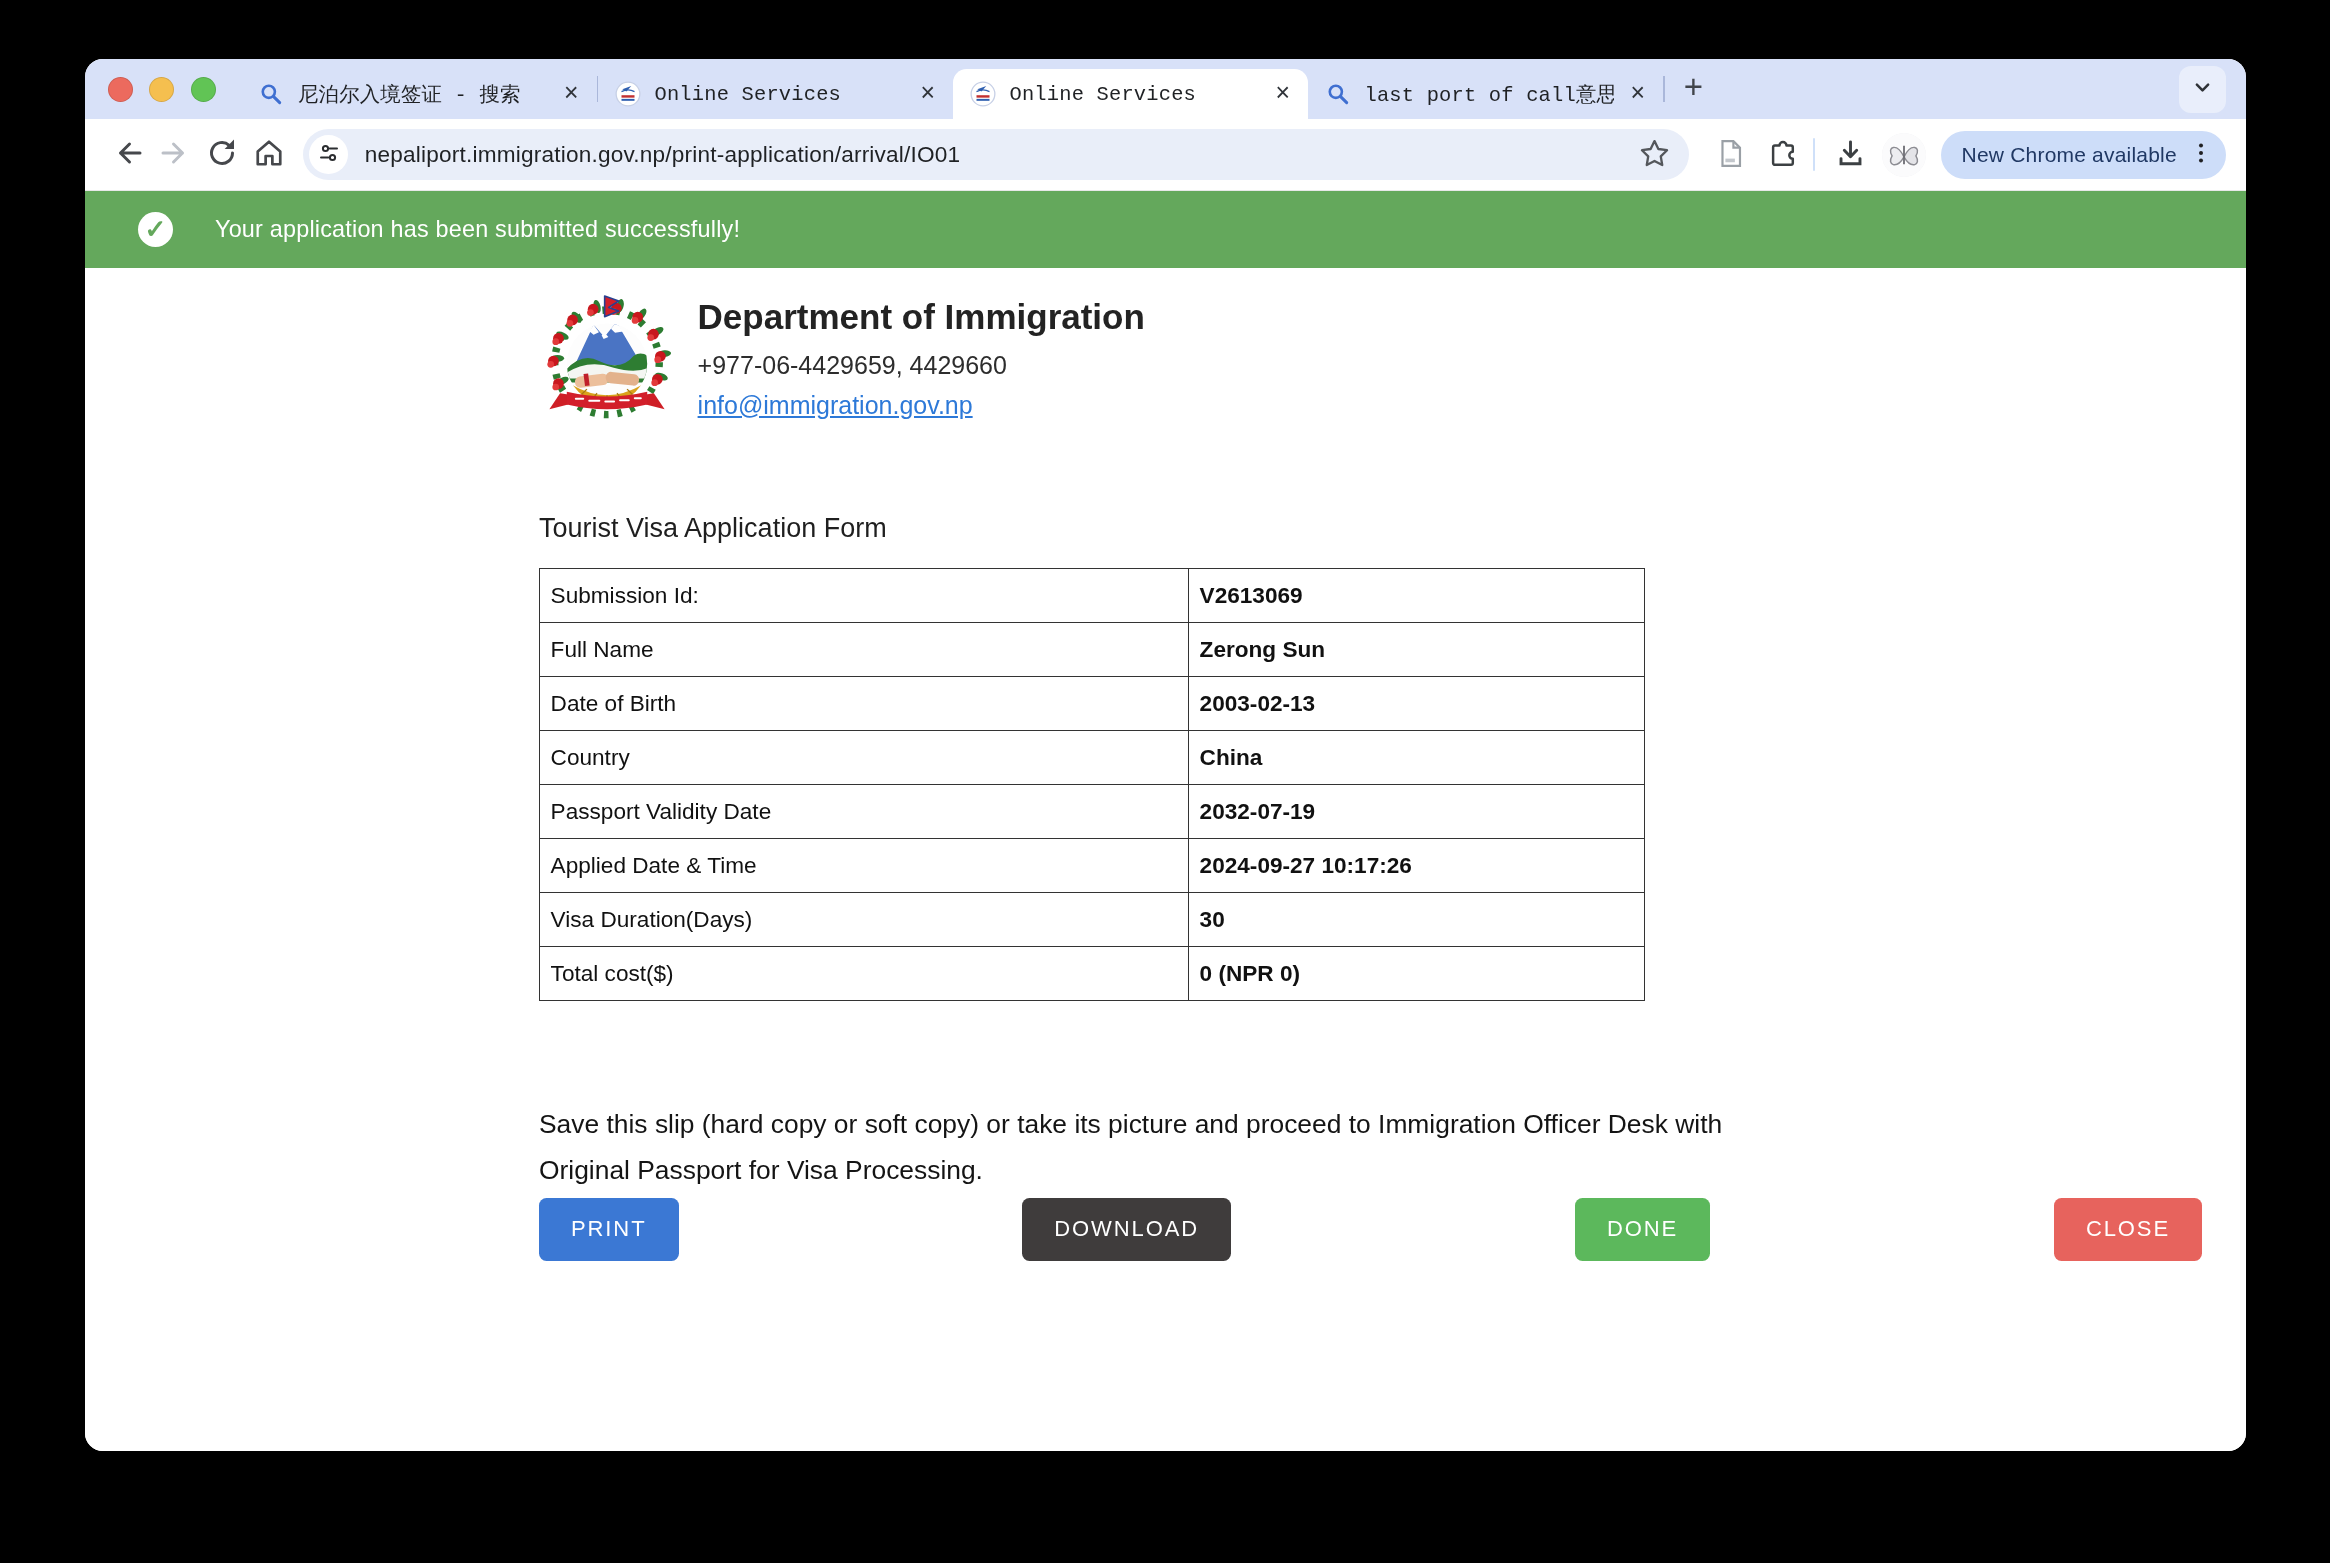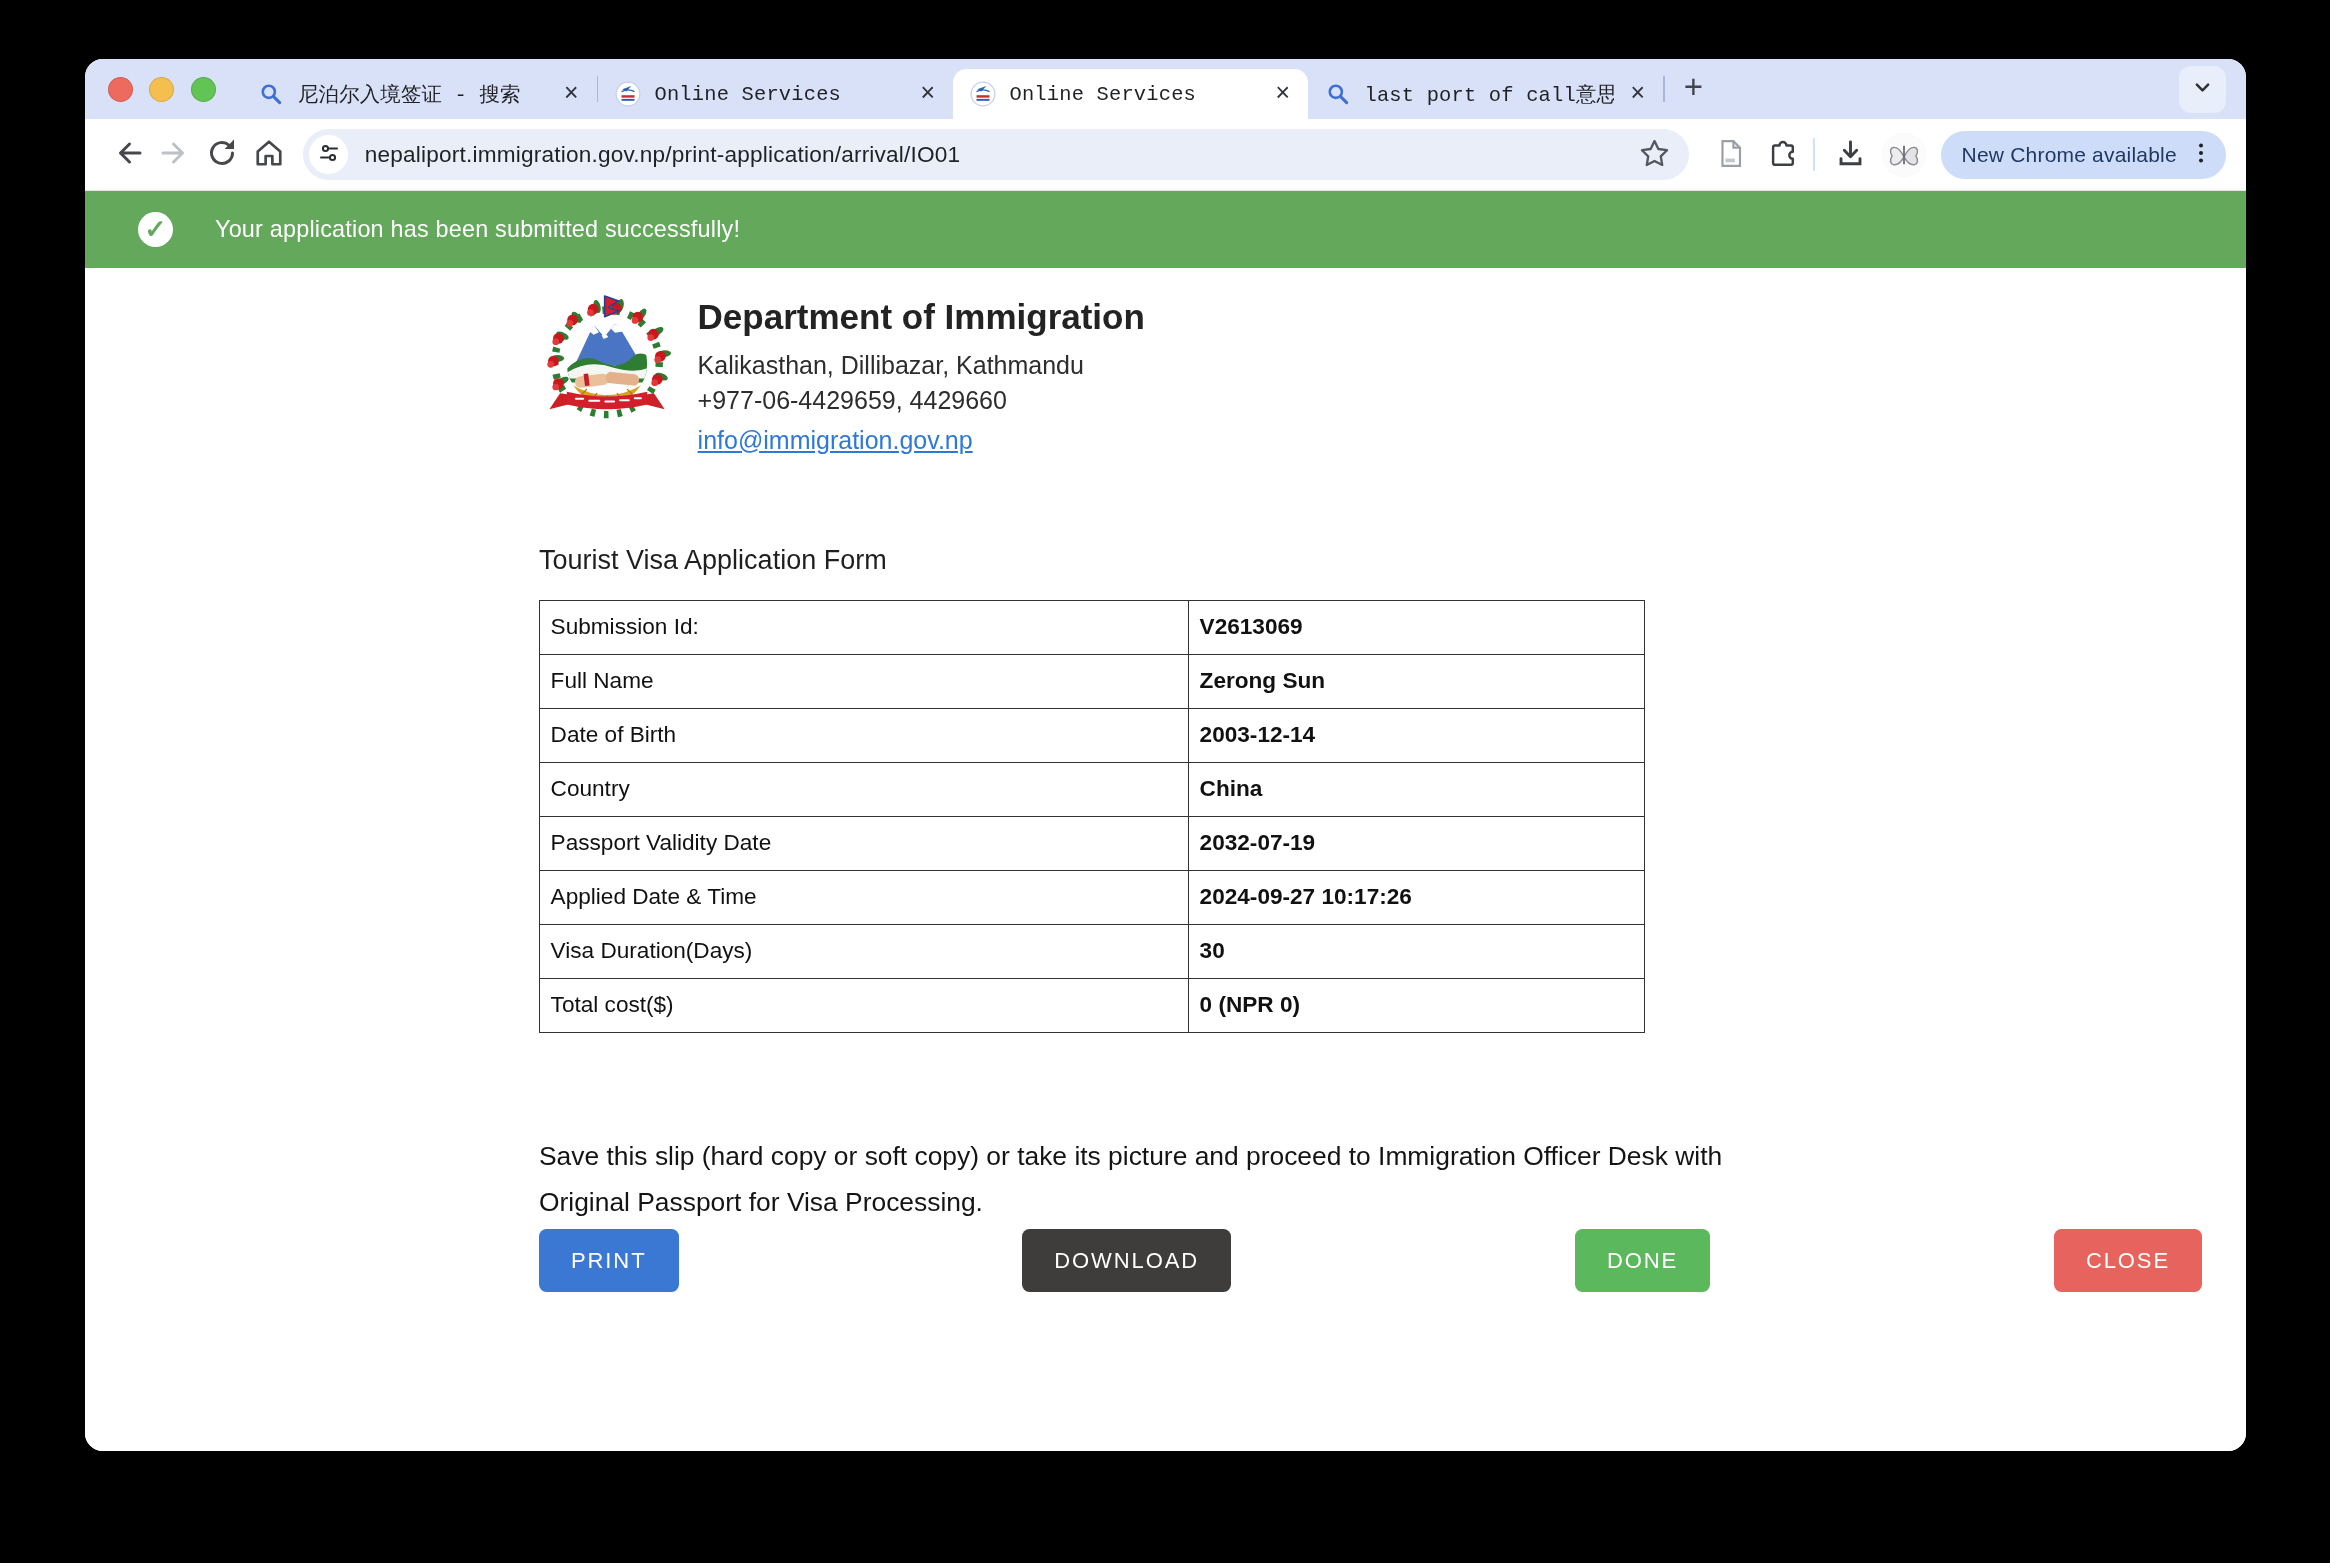--- a/index.html
+++ b/index.html
@@ -316,41 +316,40 @@
           <g fill="#fff">
               <rect x="52" y="155" width="14" height="3" rx="1.5"></rect>
               <rect x="72" y="158" width="18" height="3" rx="1.5"></rect>
               <rect x="96" y="159" width="16" height="3" rx="1.5"></rect>
               <rect x="118" y="157" width="16" height="3" rx="1.5"></rect>
               <rect x="140" y="154" width="12" height="3" rx="1.5"></rect>
             </g>
         </svg>
         <div class="hdr-info">
           <div class="dept">Department of Immigration</div>
-          <div class="addr">Kalikasthan, Dillibazar, Kathmandu</div>
           <div class="phone">+977-06-4429659, 4429660</div>
           <a class="email" href="#">info@immigration.gov.np</a>
         </div>
       </div>
 
       <div class="form-title">Tourist Visa Application Form</div>
 
       <table class="apptable">
         <tbody id="tablebody">
             <tr>
               <td class="lab">Submission Id:</td>
               <td class="val">V2613069</td>
             </tr>
             <tr>
               <td class="lab">Full Name</td>
               <td class="val">Zerong Sun</td>
             </tr>
             <tr>
               <td class="lab">Date of Birth</td>
-              <td class="val">2003-12-14</td>
+              <td class="val">2003-02-13</td>
             </tr>
             <tr>
               <td class="lab">Country</td>
               <td class="val">China</td>
             </tr>
             <tr>
               <td class="lab">Passport Validity Date</td>
               <td class="val">2032-07-19</td>
             </tr>
             <tr>

